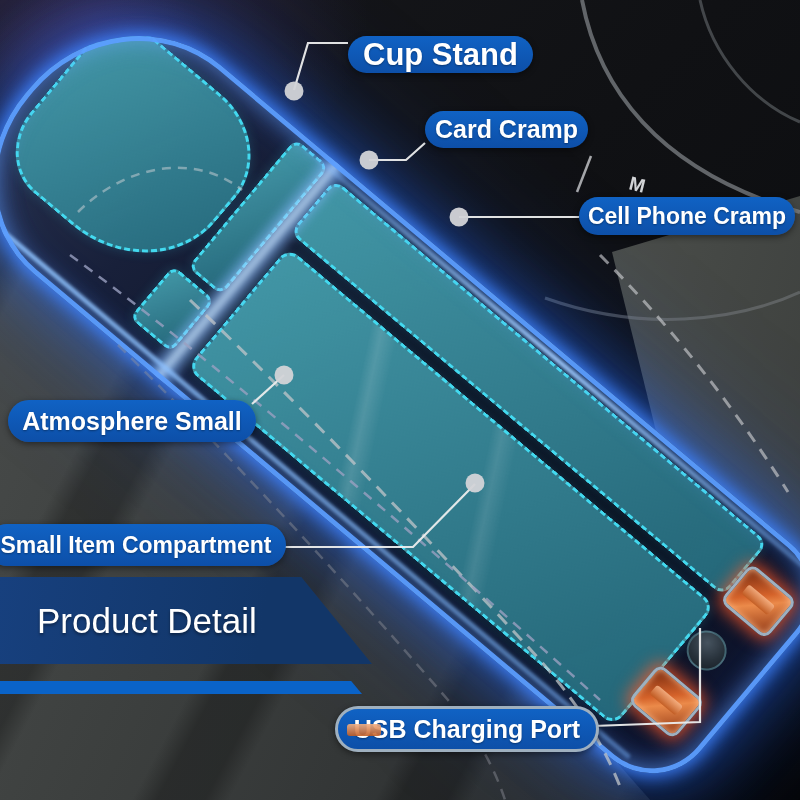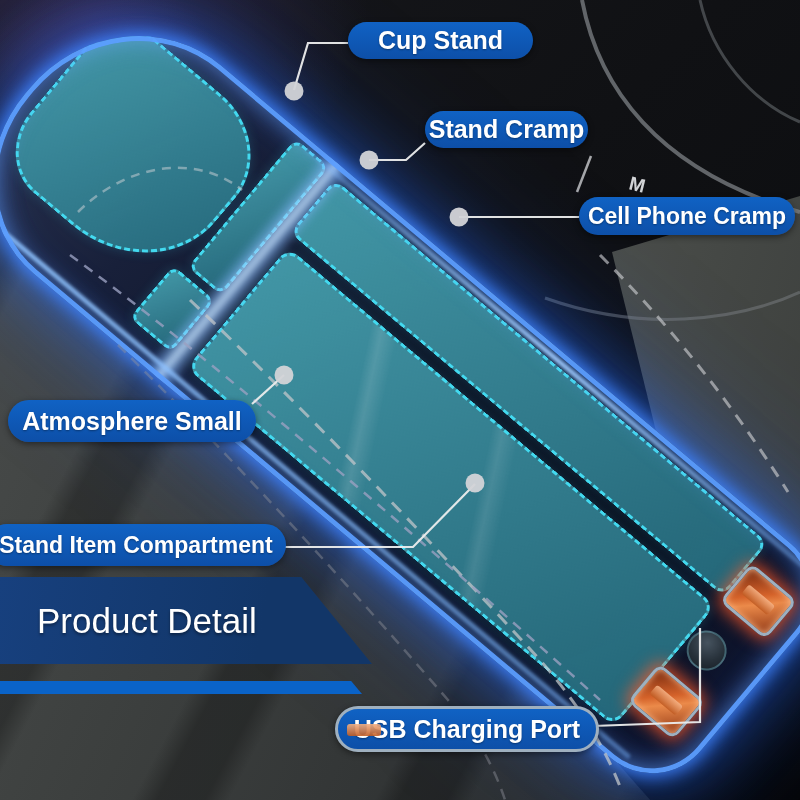--- a/index.html
+++ b/index.html
@@ -67,21 +67,21 @@
   .usb.p2{left:852px;top:176px;}
   .round-btn{position:absolute;left:860px;top:116px;width:36px;height:36px;border-radius:50%;z-index:8;
     background:radial-gradient(circle at 38% 32%,#46535f,#27313a 55%,#141b22);
     border:2px solid rgba(120,200,220,.35);}
   
   .overlay{position:absolute;inset:0;z-index:5;pointer-events:none;}
   
   .pill{position:absolute;z-index:6;display:flex;align-items:center;justify-content:center;
     background:linear-gradient(#1062c4,#0d4fa8);border-radius:999px;color:#fff;font-weight:bold;
     text-shadow:0 1px 2px rgba(0,0,0,.35);box-shadow:0 2px 6px rgba(0,0,0,.45);}
-  .pill.cup{left:348px;top:22px;width:185px;height:37px;font-size:25px;}
+  .pill.cup{left:348px;top:36px;width:185px;height:37px;font-size:31px;}
   .pill.card{left:425px;top:111px;width:163px;height:37px;font-size:25px;}
   .pill.phone{left:579px;top:197px;width:216px;height:38px;font-size:23px;}
   .pill.lamp{left:8px;top:400px;width:248px;height:42px;font-size:25px;}
   .pill.compartment{left:-14px;top:524px;width:300px;height:42px;font-size:23px;}
   .pill.usb{left:335px;top:706px;width:258px;height:40px;font-size:25px;}
   
   .banner{position:absolute;left:0;top:577px;width:372px;height:87px;z-index:7;
     clip-path:polygon(0 0,81% 0,100% 100%,0 100%);
     background:linear-gradient(100deg,#17407e,#123668 70%);
     display:flex;align-items:center;}
@@ -148,30 +148,30 @@
       <circle cx="459" cy="217" r="9.5"></circle>
       <circle cx="284" cy="375" r="9.5"></circle>
       <circle cx="475" cy="483" r="9.5"></circle>
     </g>
   </svg>
 
   <div class="pill cup">
     <span>Cup Stand</span>
   </div>
   <div class="pill card">
-    <span>Stand Cramp</span>
+    <span>Card Cramp</span>
   </div>
   <div class="pill phone">
     <span>Cell Phone Cramp</span>
   </div>
   <div class="pill lamp">
     <span>Atmosphere Small</span>
   </div>
   <div class="pill compartment">
-    <span>Stand Item Compartment</span>
+    <span>Small Item Compartment</span>
   </div>
   <div class="pill usb">
     <span>USB Charging Port</span>
   </div>
 
   <div class="banner">
     <span>Product Detail</span>
   </div>
   <div class="banner-stripe"></div>
 

